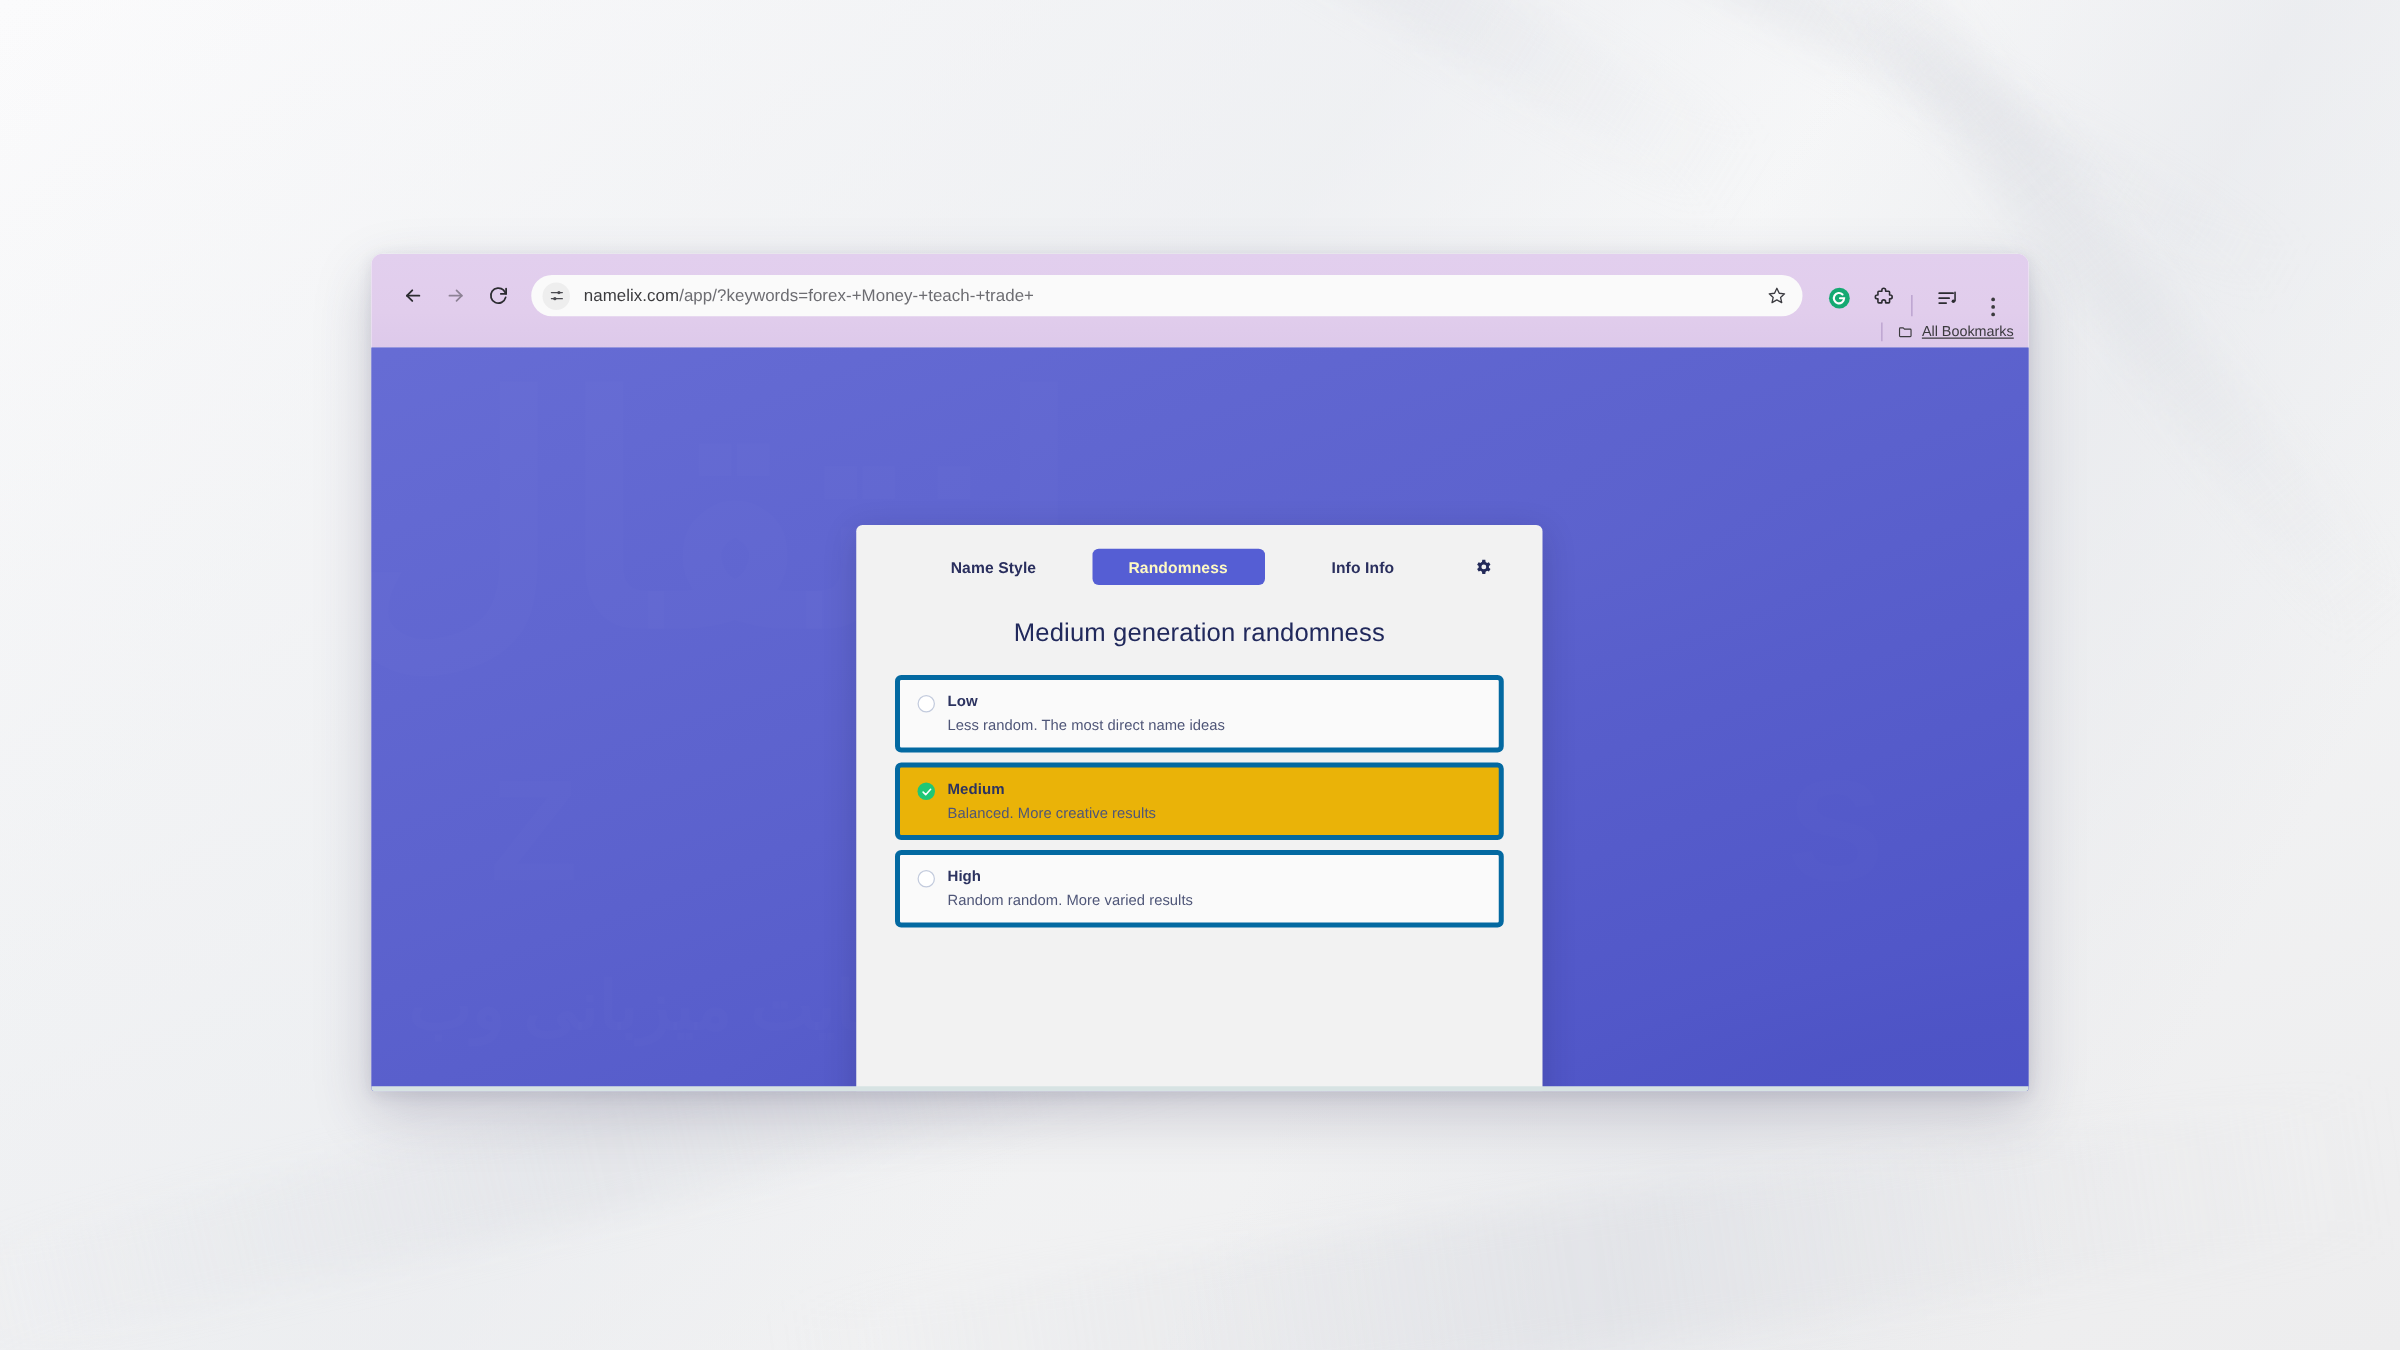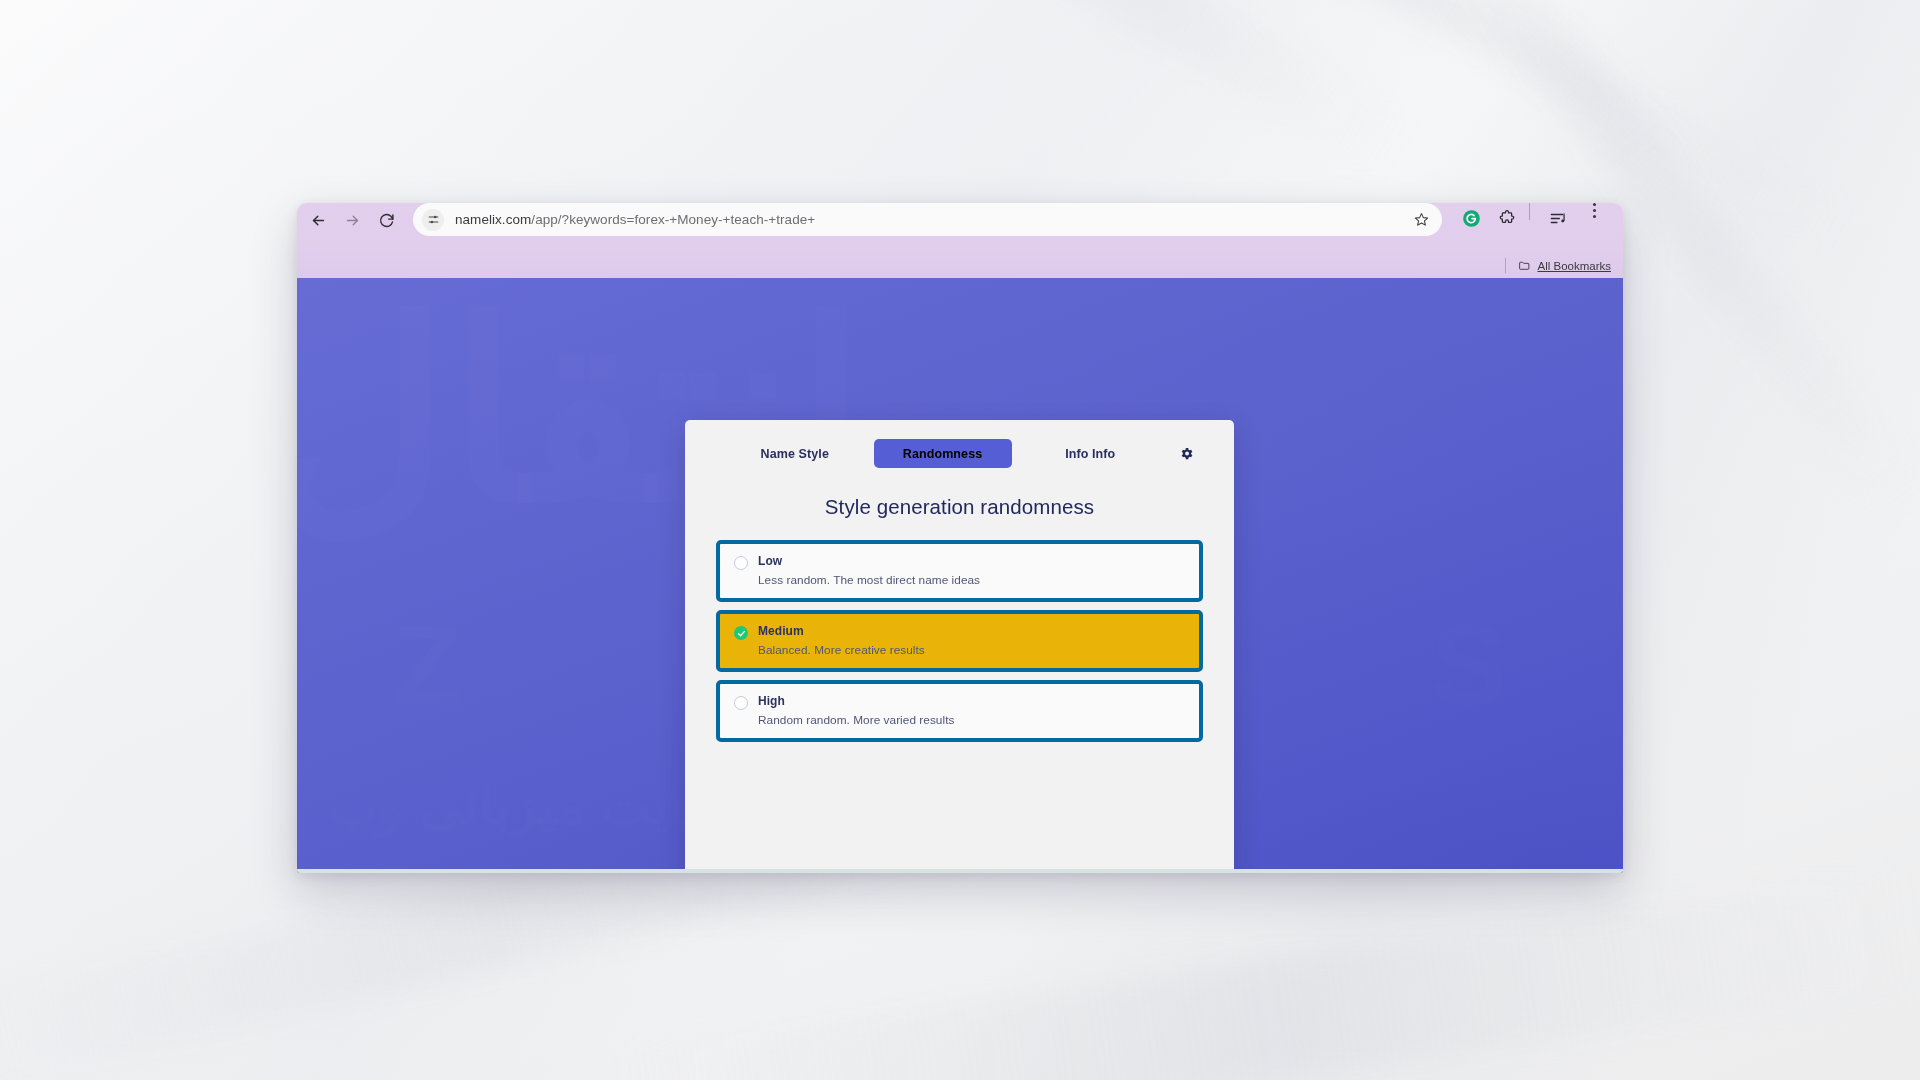--- a/index.html
+++ b/index.html
@@ -37,22 +37,22 @@
     box-shadow: 0 18px 46px rgba(60,55,90,.22), 0 3px 12px rgba(60,55,90,.12);
     background: #fff;
   }
   #browser-chrome {
     height: 75px;
     background: linear-gradient(180deg, #e2cfee 0%, #e1cdec 62%, #ddc9ea 100%);
     position: relative;
   }
   .toolbar-row {
     height: 50px;
-    display: flex; align-items: flex-start;
-    padding: 0 14px 0 4px;
+    display: flex; align-items: flex-end;
+    padding: 0 14px 0 16px;
   }
   .nav-btn {
     width: 34px; height: 34px;
     display: flex; align-items: center; justify-content: center;
     border-radius: 50%;
     flex: 0 0 auto;
   }
   .nav-btn svg { display: block; }
   .omnibox {
     flex: 1 1 auto;
@@ -183,21 +183,21 @@
     height: 29px;
     display: flex; align-items: center; justify-content: center;
     font-size: 12.5px;
     font-weight: 600;
     color: #2a2f5e;
     border-radius: 5px;
     letter-spacing: .1px;
   }
   .tab.active {
     background: #555ed4;
-    color: #000000;
+    color: #fef9c3;
     max-width: 138px;
   }
   .tabs-gear {
     width: 34px; flex: 0 0 auto;
     display: flex; align-items: center; justify-content: center;
   }
   .card-title {
     text-align: center;
     margin-top: 27px;
     font-size: 20.5px;
@@ -374,21 +374,21 @@
         <div class="tab">Name Style</div>
         <div class="tab active">Randomness</div>
         <div class="tab">Info Info</div>
         <div class="tabs-gear">
           <svg width="15" height="15" viewBox="0 0 24 24" fill="#232a59">
             <path d="M19.4 13.1a7.6 7.6 0 0 0 0-2.2l2-1.5-2-3.4-2.3.9a7.6 7.6 0 0 0-1.9-1.1L14.8 3h-3.9l-.4 2.8c-.7.3-1.3.6-1.9 1.1l-2.3-.9-2 3.4 2 1.5a7.6 7.6 0 0 0 0 2.2l-2 1.5 2 3.4 2.3-.9c.6.5 1.2.8 1.9 1.1l.4 2.8h3.9l.4-2.8c.7-.3 1.3-.6 1.9-1.1l2.3.9 2-3.4zM12.9 15.1a3.1 3.1 0 1 1 0-6.2 3.1 3.1 0 0 1 0 6.2z"></path>
           </svg>
         </div>
       </div>
 
-      <div class="card-title">Style generation randomness</div>
+      <div class="card-title">Medium generation randomness</div>
 
       <div class="options">
 
         <div class="option-row">
           <span class="radio"></span>
           <span class="option-text">
             <span class="option-label">Low</span>
             <span class="option-desc">Less random. The most direct name ideas</span>
           </span>
         </div>

